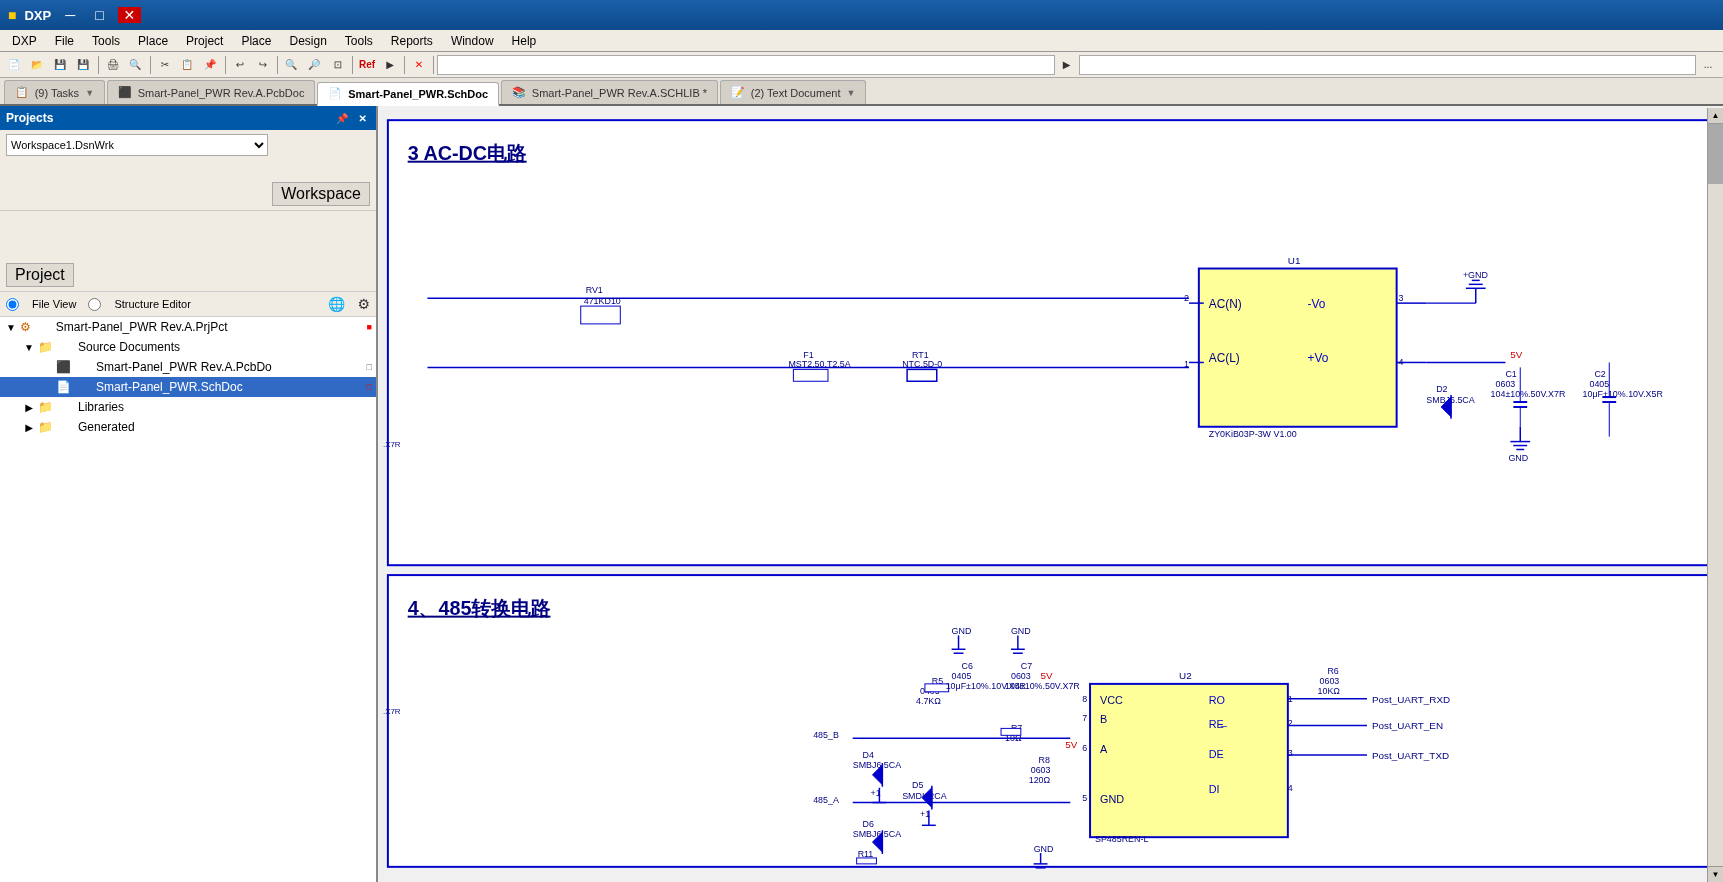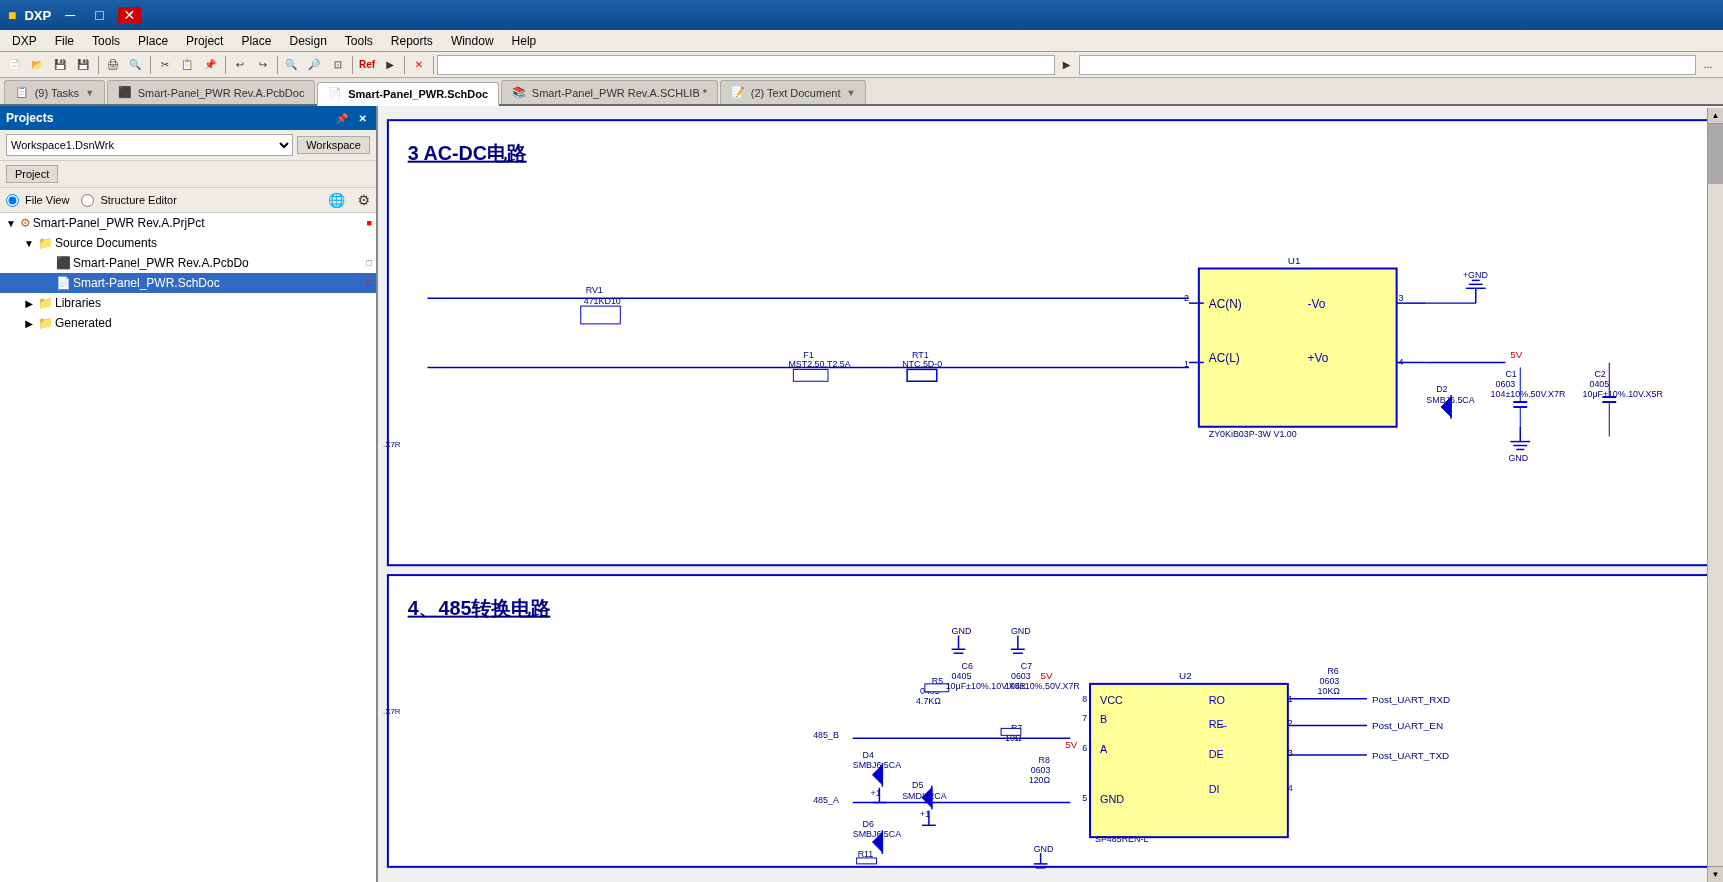--- a/index.html
+++ b/index.html
@@ -120,68 +120,67 @@
       padding: 0 6px;
       font-size: 12px;
       font-weight: bold;
       justify-content: space-between;
     }
     .panel-header-icons { display: flex; gap: 4px; }
     .ph-icon { cursor: pointer; color: white; font-size: 10px; padding: 1px 3px; }
 
     #workspace-row {
       display: flex;
-      align-items: center;
       padding: 4px 6px;
       gap: 4px;
       border-bottom: 1px solid #ccc;
     }
     .ws-select {
       flex: 1; height: 22px; font-size: 11px; border: 1px solid #aaa; background: white;
     }
     .ws-btn {
-      padding: 2px 8px; font-size: 11px; background: #e0dcd4; border: 1px solid #aaa; cursor: pointer;
+      padding: 2px 8px; font-size: 16px; background: #e0dcd4; border: 1px solid #aaa; cursor: pointer; margin-top: 48px;
     }
 
     #project-row {
       display: flex;
       align-items: center;
       padding: 4px 6px;
       gap: 4px;
       border-bottom: 1px solid #ccc;
     }
 
     #view-toggle {
       display: flex;
       align-items: center;
       padding: 4px 6px;
       gap: 12px;
       border-bottom: 1px solid #ccc;
     }
-    .radio-label { display: flex; align-items: center; gap: 6px; font-size: 11px; cursor: pointer; }
+    .radio-label { display: flex; align-items: center; gap: 13px; font-size: 11px; cursor: pointer; }
 
     #tree-area {
       flex: 1;
       overflow-y: auto;
       background: white;
     }
     .tree-item {
       display: flex;
       align-items: center;
       padding: 2px 4px;
       font-size: 12px;
       cursor: pointer;
       gap: 2px;
       min-height: 20px;
     }
     .tree-item.selected { background: #316ac5; color: white; }
     .tree-indent { width: 16px; flex-shrink: 0; }
     .tree-expand { width: 14px; text-align: center; font-size: 10px; flex-shrink: 0; }
     .tree-icon { font-size: 12px; flex-shrink: 0; }
-    .tree-label { flex: 1; white-space: nowrap; overflow: hidden; }
+    .tree-label { flex: 1; white-space: nowrap; overflow: hidden; margin-left: 23px; }
     .tree-badge { font-size: 9px; color: red; margin-left: 2px; }
 
     
     #schematic-area {
       flex: 1;
       background: #ffffff;
       overflow: hidden;
       position: relative;
     }
 

